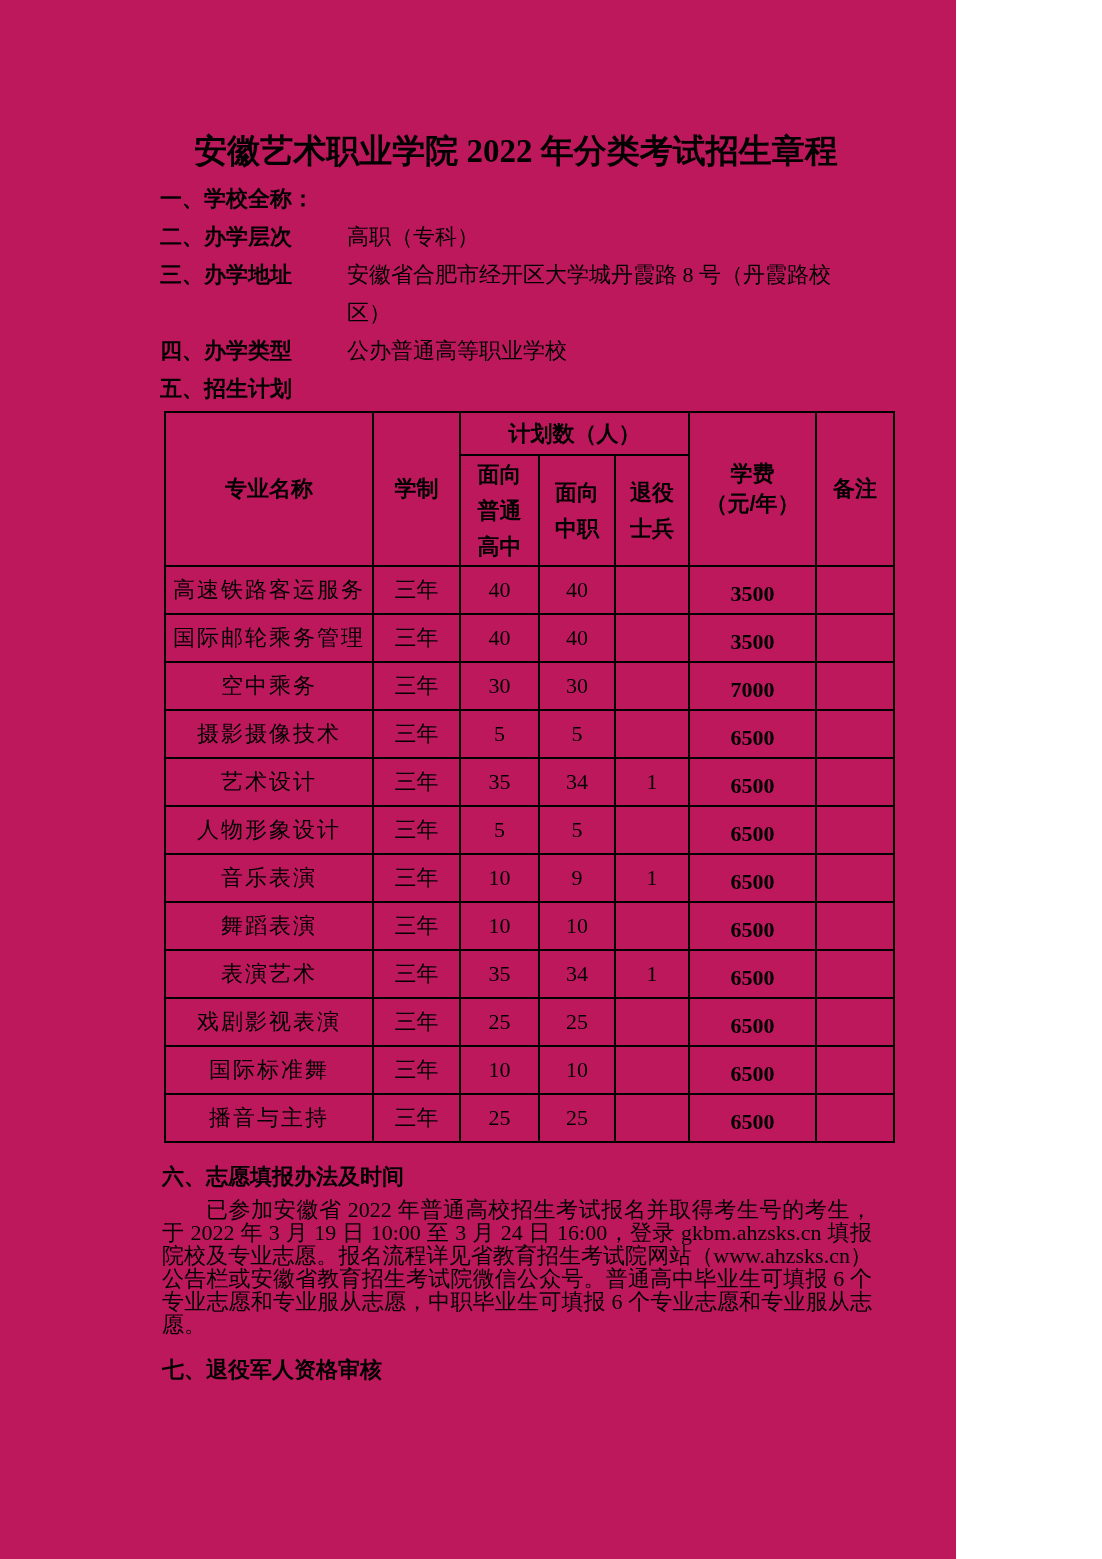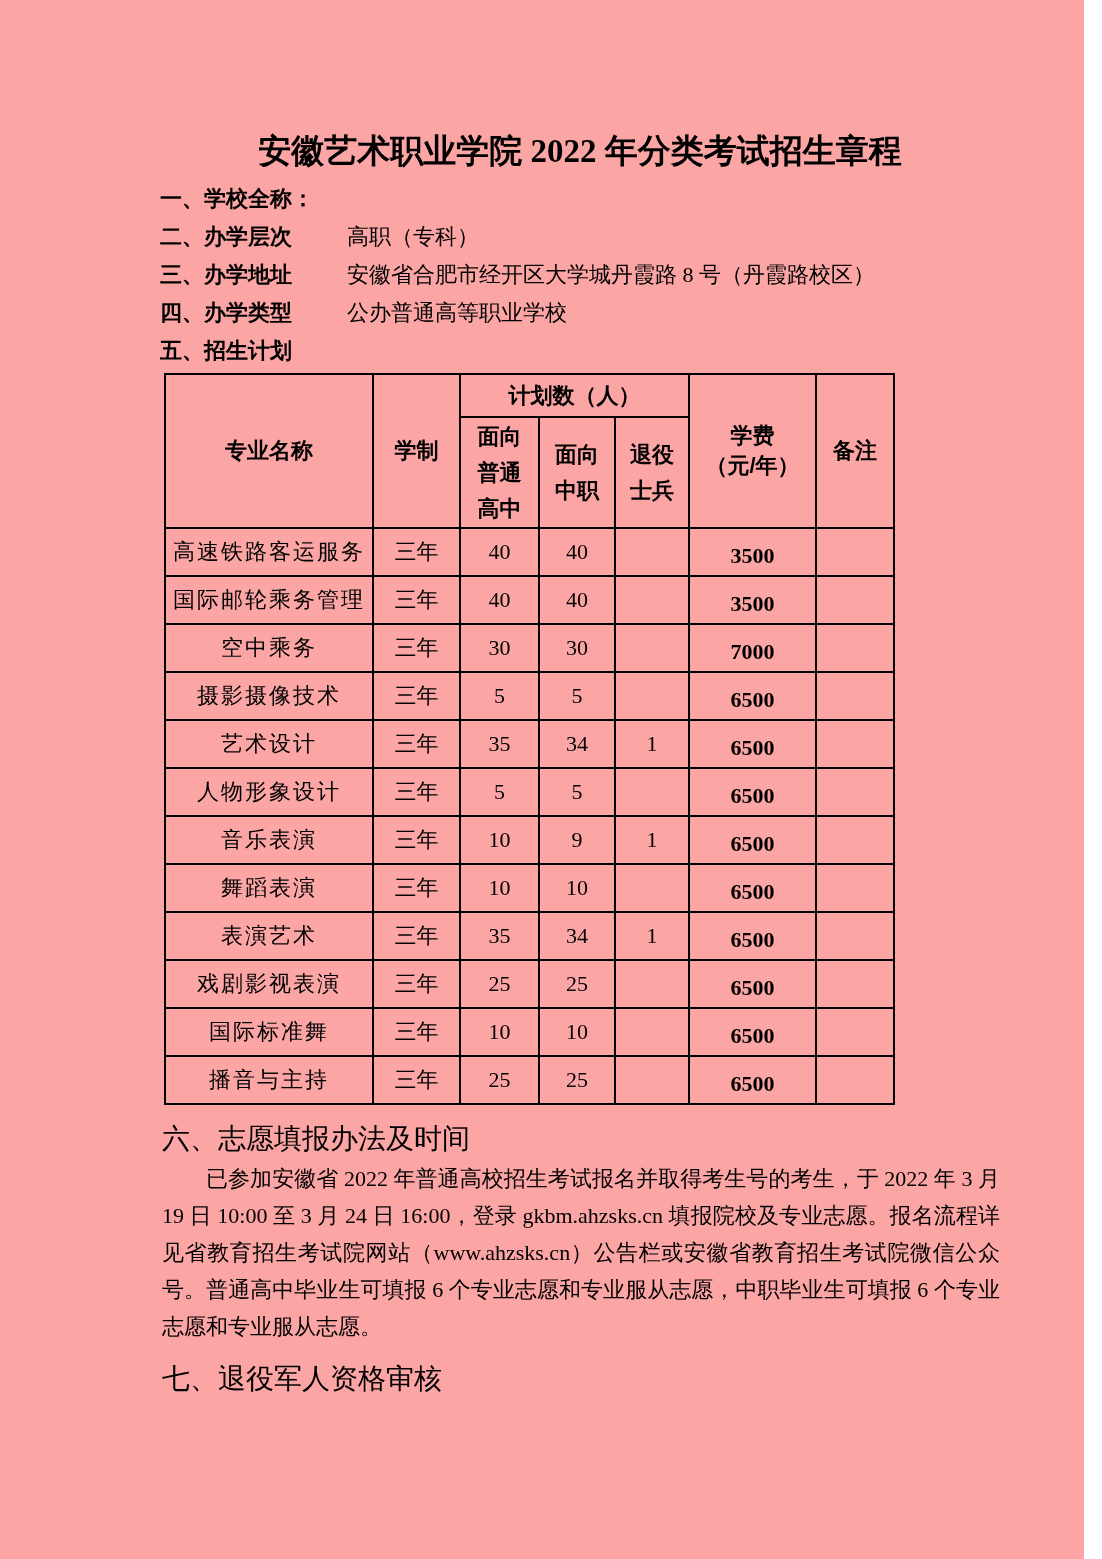--- a/index.html
+++ b/index.html
@@ -1,18 +1,18 @@
 <!DOCTYPE html>
 <html lang="zh"><head>
 <meta charset="utf-8">
 <style>
   html,body{margin:0;padding:0;background:#ffffff;}
   .page{
-    width:1084px;height:1559px;
-    background:#fca5a5;color:#000000;
+    width:956px;height:1559px;
+    background:#be185d;color:#000000;
     box-sizing:border-box;
     padding:130px 84px 0 160px;
     font-family:"Liberation Serif","DejaVu Serif",serif;
     overflow:hidden;
     position:relative;
   }
   .doc-title{
     margin:0 0 8px 0;
     font-size:33px;line-height:42px;
     font-weight:bold;text-align:center;
@@ -40,25 +40,25 @@
     font-weight:bold;font-size:22px;
   }
   .row-plan-group th{height:41px;border-radius:18px;}
   .row-plan-cols th{height:109px;line-height:36px;}
   .preline{white-space:pre-line;}
   .plan-table tbody td{height:38px;font-size:22px;}
   td.c-major{letter-spacing:2px;}
   td.c-fee{padding-top:8px;height:30px;font-weight:bold;}
   .section-heading{
     font-family:"Liberation Sans","DejaVu Sans",sans-serif;
-    font-size:28px;font-weight:normal;line-height:39px;
+    font-size:22px;font-weight:bold;line-height:39px;
     margin:14px 0 0 2px;
   }
   .body-para{
-    font-size:22px;line-height:37px;
+    font-size:22px;line-height:23px;
     text-align:justify;text-indent:44px;
     margin:2px 0 0 2px;
   }
 </style>
 </head>
 <body>
 
 <div class="page">
 
   <h1 class="doc-title">安徽艺术职业学院 2022 年分类考试招生章程</h1>

